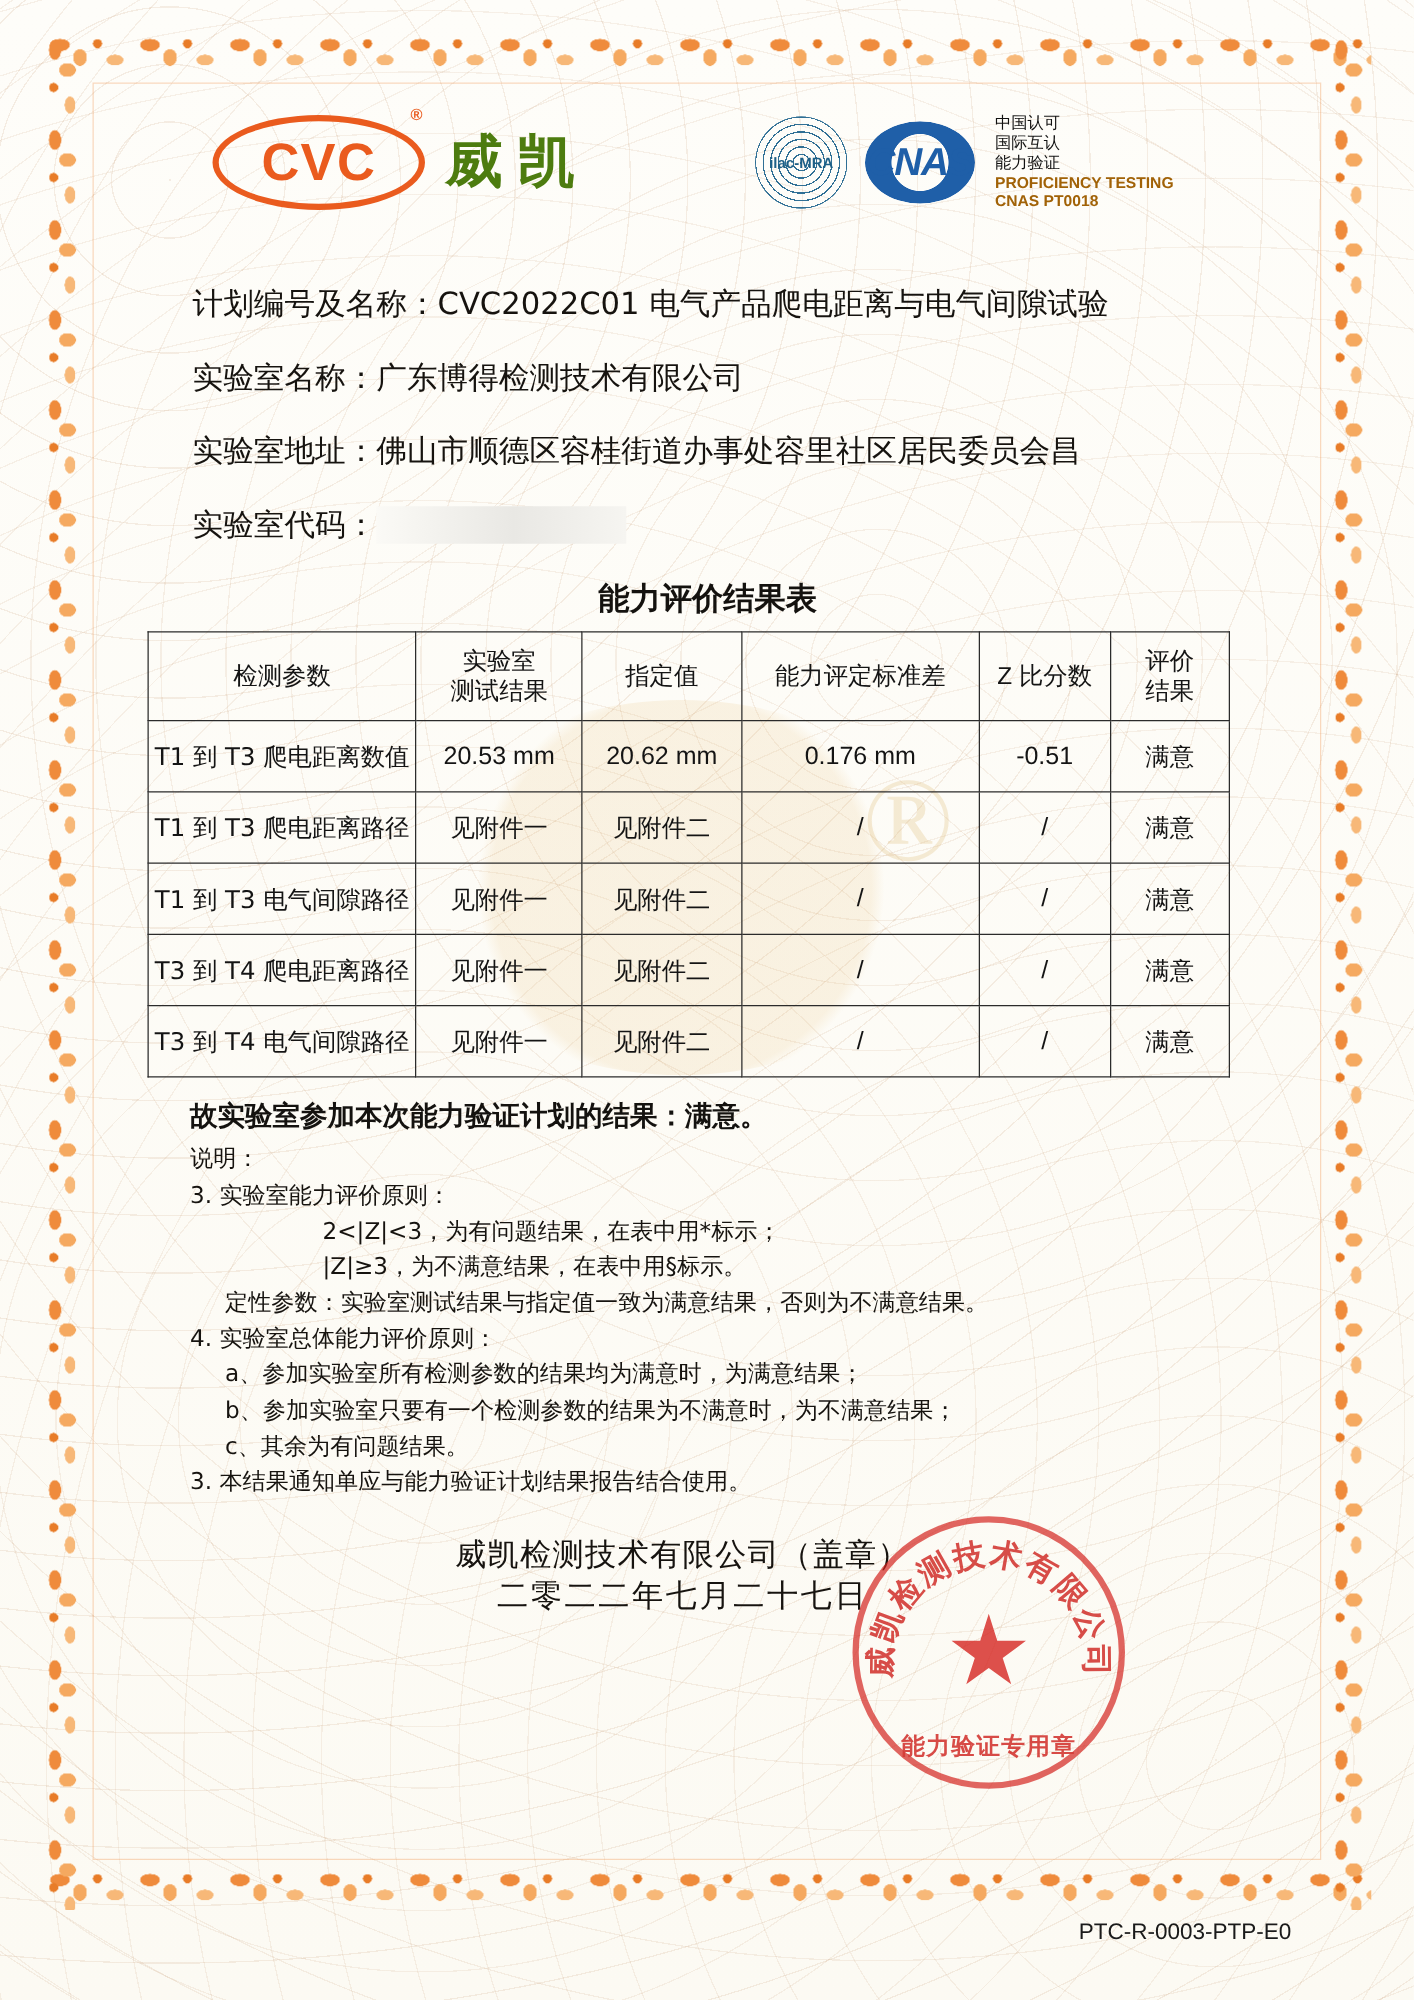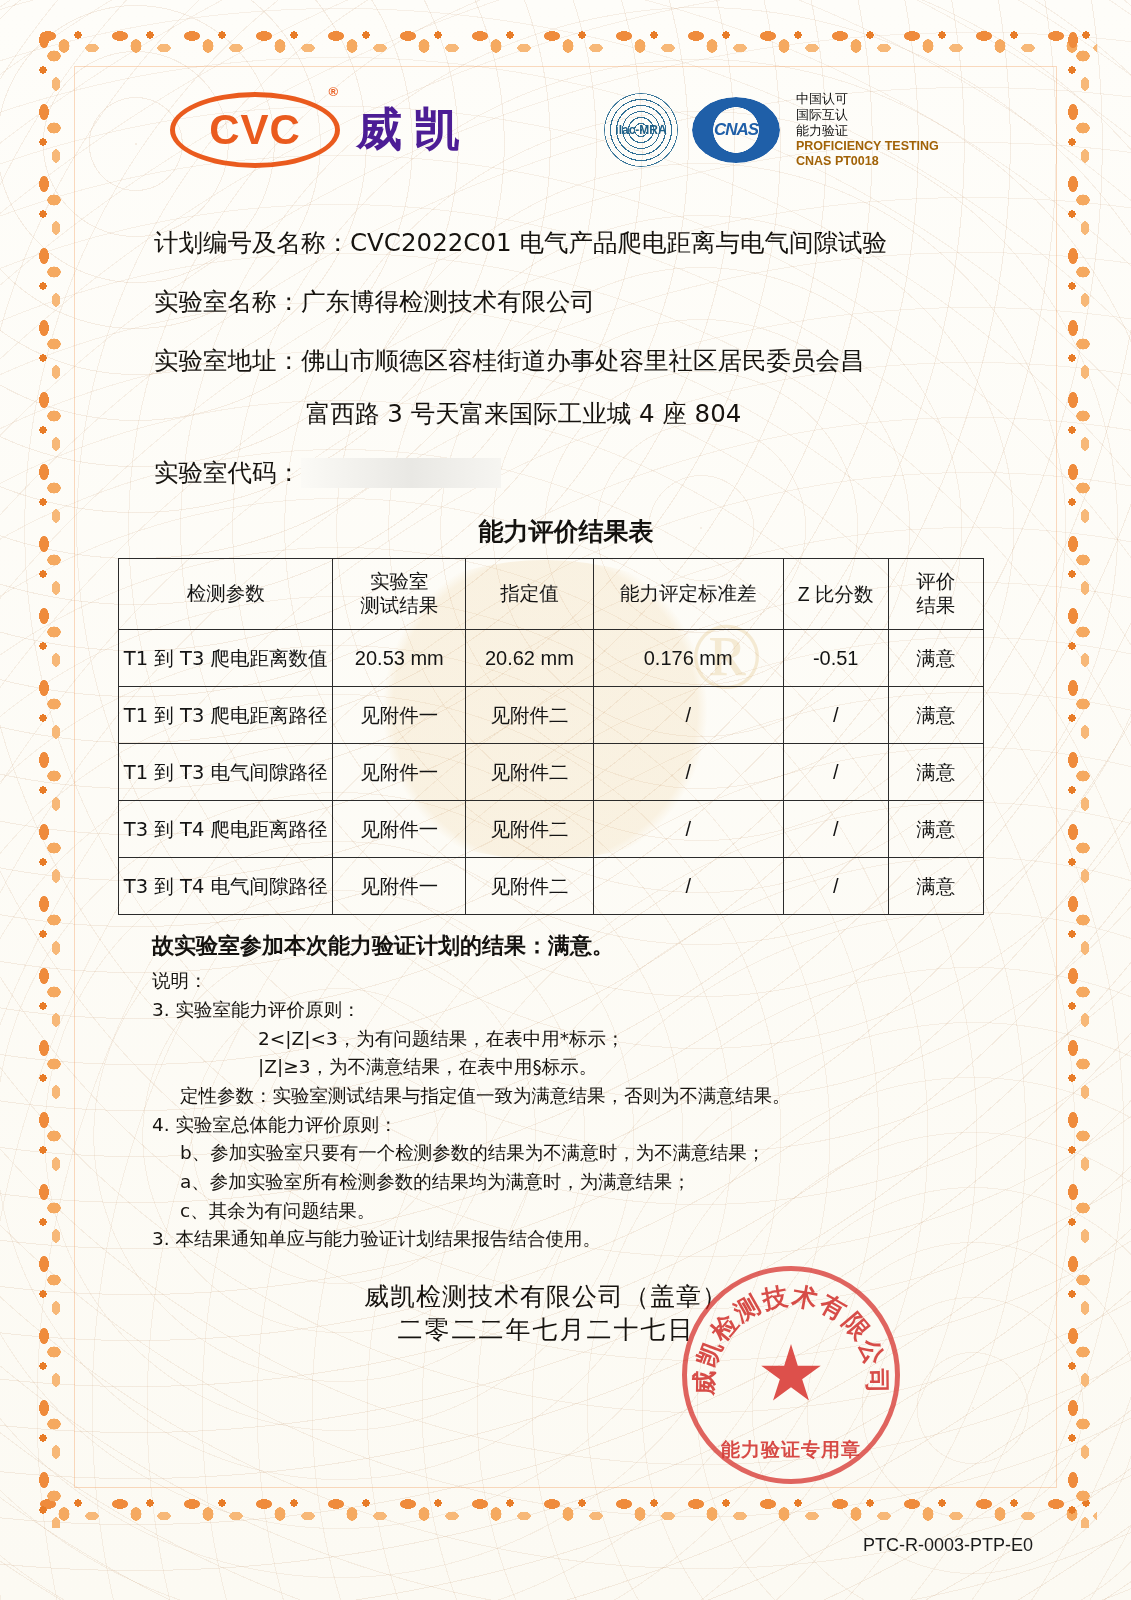--- a/index.html
+++ b/index.html
@@ -63,21 +63,21 @@
   .header{ display:flex; align-items:center; height:104px; }
   .cvc-logo{ margin-left:74px; display:flex; align-items:center; }
   .cvc-oval{
     width:160px; height:66px; border:5px solid #ea5b1e; border-radius:50%;
     display:flex; align-items:center; justify-content:center;
     color:#ea5b1e; font-family:"Liberation Sans", sans-serif;
     font-weight:bold; font-size:42px; letter-spacing:1px; position:relative;
   }
   .reg{ position:absolute; right:-4px; top:-13px; font-size:13px; color:#ea5b1e; }
   .cvc-cn{
-    margin-left:16px; font-size:46px; font-weight:bold; color:#4c1d95;
+    margin-left:16px; font-size:46px; font-weight:bold; color:#4d7c0f;
     letter-spacing:12px; font-family:"DejaVu Sans", sans-serif;
   }
   .cnas-block{ margin-left:132px; display:flex; align-items:center; }
   .ilac{
     width:74px; height:74px; border-radius:50%;
     background:
       repeating-radial-gradient(circle at 50% 50%, #2f6f95 0 1px, transparent 1px 6px);
     display:flex; align-items:center; justify-content:center;
     color:#1d5f86; font-size:12px; font-weight:bold;
     font-family:"Liberation Sans", sans-serif;
@@ -86,21 +86,21 @@
     width:100px; height:72px; margin-left:8px; position:relative;
     display:flex; align-items:center; justify-content:center;
   }
   .cnas-mark .ring{
     position:absolute; inset:3px 6px; border-radius:50%;
     background:#1f5fa8;
     -webkit-mask:radial-gradient(circle at 50% 50%, transparent 0 41%, #000 42%);
             mask:radial-gradient(circle at 50% 50%, transparent 0 41%, #000 42%);
   }
   .cnas-mark .txt{
-    position:relative; color:#1f5fa8; font-size:17px; font-weight:bold;
+    position:relative; color:#1f5fa8; font-size:31px; font-weight:bold;
     font-family:"Liberation Sans", sans-serif; font-style:italic; letter-spacing:-1px;
   }
   .cnas-text{ margin-left:10px; line-height:1.22; }
   .cnas-text .cn{ font-size:13px; color:#111; font-family:"DejaVu Sans", sans-serif; }
   .cnas-text .en{ font-size:12.5px; font-weight:bold; color:#a16207; font-family:"Liberation Sans", sans-serif; }
 
   .doc-title{
     text-align:center; font-size:33px; font-weight:bold; color:#14120f;
     font-family:"DejaVu Sans", sans-serif; margin-top:28px; letter-spacing:1px;
   }
@@ -222,21 +222,20 @@
   <div class="fields">
     <div class="field-row">
       <span>计划编号及名称：</span><span>CVC2022C01 电气产品爬电距离与电气间隙试验</span>
     </div>
     <div class="field-row">
       <span>实验室名称：</span><span>广东博得检测技术有限公司</span>
     </div>
     <div class="field-row">
       <span>实验室地址：</span><span>佛山市顺德区容桂街道办事处容里社区居民委员会昌</span>
     </div>
-    <div class="field-cont">富西路 3 号天富来国际工业城 4 座 804</div>
     <div class="field-row" style="margin-top:26px">
       <span>实验室代码：</span><span class="redact"></span>
     </div>
   </div>
 
   <div class="table-title">能力评价结果表</div>
 
   <table>
     <thead>
       <tr>
@@ -300,22 +299,22 @@
 
   <div class="conclusion">故实验室参加本次能力验证计划的结果：满意。</div>
 
   <div class="notes">
     <div class="n-label">说明：</div>
     <div class="n-item">3. 实验室能力评价原则：</div>
     <div class="ind2">2&lt;|Z|&lt;3，为有问题结果，在表中用*标示；</div>
     <div class="ind2">|Z|≥3，为不满意结果，在表中用§标示。</div>
     <div class="ind1">定性参数：实验室测试结果与指定值一致为满意结果，否则为不满意结果。</div>
     <div class="n-item">4. 实验室总体能力评价原则：</div>
+    <div class="ind3">a、参加实验室所有检测参数的结果均为满意时，为满意结果；</div>
     <div class="ind3">b、参加实验室只要有一个检测参数的结果为不满意时，为不满意结果；</div>
-    <div class="ind3">a、参加实验室所有检测参数的结果均为满意时，为满意结果；</div>
     <div class="ind3">c、其余为有问题结果。</div>
     <div class="n-item">3. 本结果通知单应与能力验证计划结果报告结合使用。</div>
   </div>
 
   <div class="signature">
     <div class="sig-line">威凯检测技术有限公司（盖章）</div>
     <div class="sig-date">二零二二年七月二十七日</div>
 
     <div class="stamp">
       <svg class="arc" viewBox="0 0 208 208">

